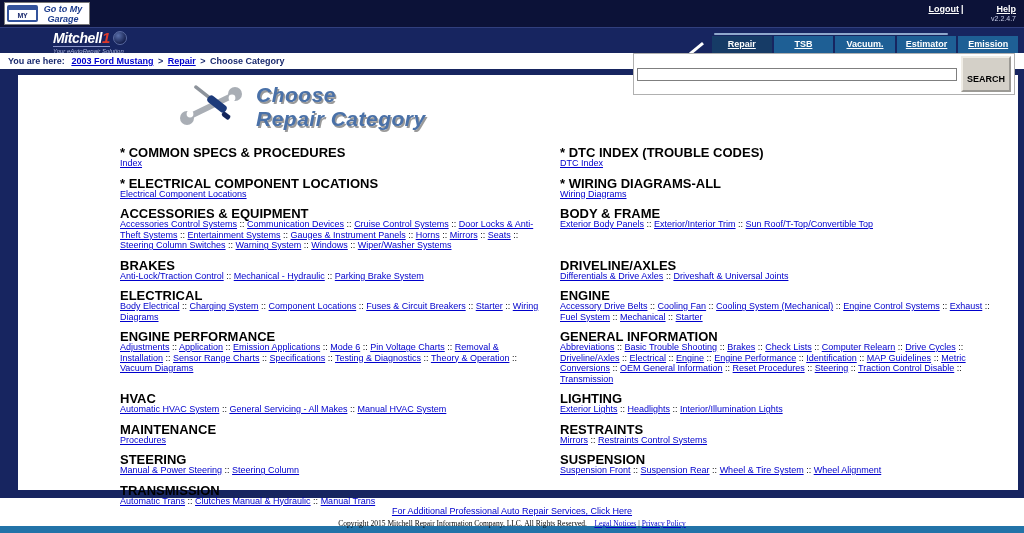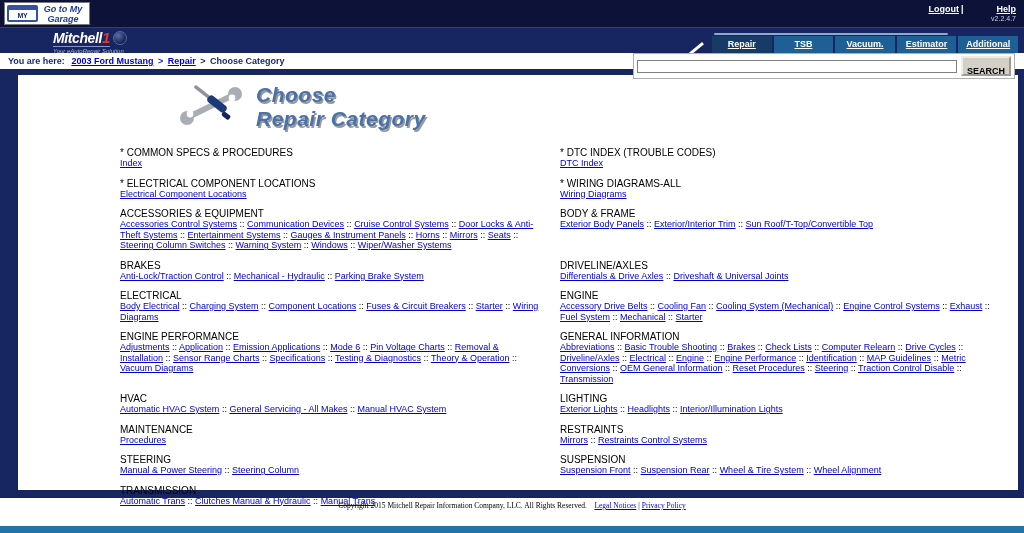--- a/index.html
+++ b/index.html
@@ -33,32 +33,32 @@
   .tabs { display:flex; }
   .tab { flex:1; margin-left:2px; background:#1e5f95; color:#fff; font-size:9px; font-weight:bold; text-align:center; text-decoration:underline; padding:3px 0 4px; }
   .tab.active { background:#163b66; }
 
   
   .crumbrow { position:relative; height:16px; background:#fff; padding:3px 0 0 8px; font-size:9px; font-weight:bold; color:#1a2a6e; }
   .crumbrow a { color:#0000cc; text-decoration:underline; }
   .crumb-sep { margin:0 2px; }
   .searchbox { position:absolute; right:9px; top:0px; background:#fff; border:1px solid #b0b0b0; padding:2px 3px; display:flex; gap:4px; align-items:center; z-index:5; }
   .search-input { width:320px; height:13px; border:1px solid #7f7f7f; font-size:9px; padding:0 2px; }
-  .search-btn { height:16px; font-size:9px; font-weight:bold; font-family:"Liberation Sans",sans-serif; background:#d4d0c8; border:2px outset #f0ede6; padding:8px 4px; color:#000; }
+  .search-btn { height:16px; font-size:9px; font-weight:bold; font-family:"Liberation Sans",sans-serif; background:#d4d0c8; border:2px outset #f0ede6; padding:16px 4px; color:#000; }
 
   
   .main { height:421px; background:#172560; padding:6px 6px 0 18px; }
   .panel { position:relative; height:415px; background:#fff; }
   .title-graphic { position:absolute; left:160px; top:8px; display:flex; gap:12px; align-items:flex-start; }
   .title-text { font-style:italic; font-weight:bold; font-size:21px; line-height:24px; color:#4a71a8; text-shadow:1.5px 1.5px 0 #9a9a9a; letter-spacing:0.5px; }
   .cats { position:absolute; left:102px; top:72px; width:880px; border-collapse:collapse; }
   .cats td { vertical-align:top; padding:0 0 9px 0; }
   .colL { width:440px; padding-right:20px !important; }
   .colR { width:440px; padding-right:10px !important; }
-  .cat-head { font-size:10px; font-weight:normal; color:#000; line-height:11px; }
+  .cat-head { font-size:13px; font-weight:bold; color:#000; line-height:11px; }
   .cat-links { font-size:9px; line-height:10.5px; color:#000; }
   .clink { color:#0000cc; text-decoration:underline; }
   .lsep { color:#000; }
 
   
   .footer-navy { height:8px; background:#172560; }
   .footer-white { height:28px; background:#fff; text-align:center; padding-top:2px; }
   .svc-link { font-size:9px; color:#0000cc; text-decoration:underline; }
   .copy { font-size:7.5px; color:#000; margin-top:1px;font-family:Liberation Serif, serif; }
   .copy a { color:#0000cc; text-decoration:underline; }
@@ -93,21 +93,21 @@
     <div class="logo-tagline">Your eAutoRepair Solution</div>
   </div>
   <div class="tabstrip">
     <div class="slash"></div>
     <div class="tab-topline"></div>
     <div class="tabs">
         <a class="tab active">Repair</a>
         <a class="tab">TSB</a>
         <a class="tab">Vacuum.</a>
         <a class="tab">Estimator</a>
-        <a class="tab">Additional</a>
+        <a class="tab">Emission</a>
       </div>
   </div>
 </div>
 
 <div class="crumbrow">
   <span>You are here:</span>
   <span class="crumb-sep"> </span>
   <a>2003 Ford Mustang</a>
   <span class="crumb-sep">&gt;</span>
   <a>Repair</a>
@@ -238,20 +238,21 @@
             </td>
             <td class="colR"></td>
           </tr>
         </tbody>
     </table>
   </div>
 </div>
 
 <div class="footer-navy"></div>
 <div class="footer-white">
+  <div><a class="svc-link">For Additional Professional Auto Repair Services, Click Here</a></div>
   <div class="copy">
     <span>Copyright 2015 Mitchell Repair Information Company, LLC.  All Rights Reserved.</span>
     <span>&nbsp;&nbsp;</span>
     <a>Legal Notices</a><span class="pipe">|</span><a>Privacy Policy</a>
   </div>
   <div></div>
 </div>
 <div class="footer-teal"></div>
 
 </body></html>

